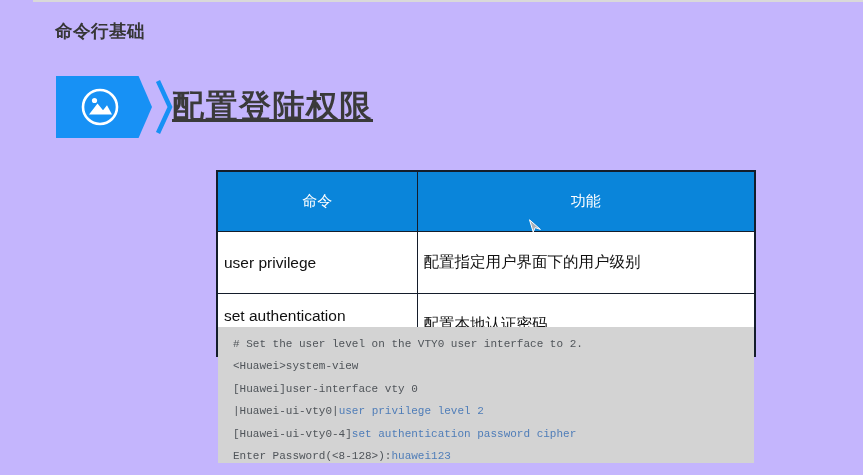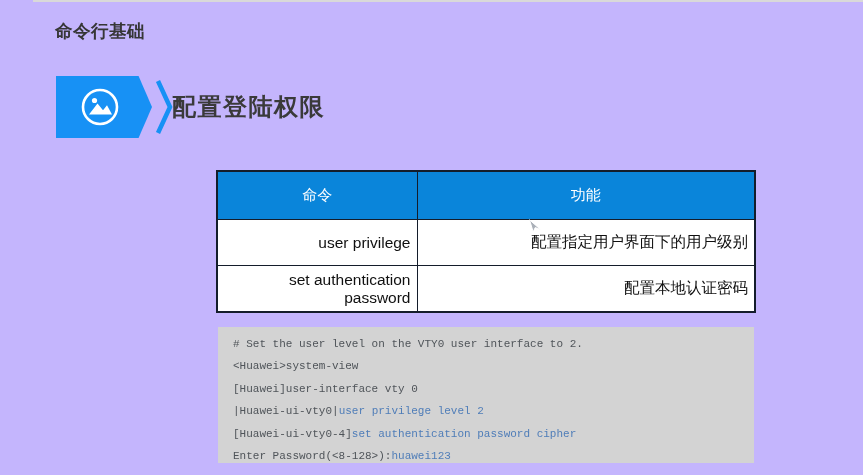--- a/index.html
+++ b/index.html
@@ -14,36 +14,36 @@
   }
   .title-row{position:absolute;left:56px;top:76px;height:62px;}
   .banner{
     position:absolute;left:0;top:0;width:96px;height:62px;background:#1791f5;
     clip-path:polygon(0 0, 86% 0, 100% 50%, 86% 100%, 0 100%);
   }
   .banner svg{position:absolute;left:0;top:0;}
   .chevron{position:absolute;left:94px;top:0;}
   .section-title{
     position:absolute;left:116px;top:0;height:62px;margin:0;display:flex;align-items:center;
-    font-size:24px;font-weight:800;color:#3a3a3a;letter-spacing:1.5px;white-space:nowrap;
+    font-size:32px;font-weight:800;color:#3a3a3a;letter-spacing:1.5px;white-space:nowrap;text-decoration:underline;
   }
   table.cmd{
     position:absolute;left:216px;top:170px;width:538px;
     border-collapse:collapse;table-layout:fixed;
     font-family:"Liberation Sans", sans-serif;
   }
   table.cmd col.c1{width:200px;}
   table.cmd col.c2{width:338px;}
   table.cmd th{
     background:#0a85da;color:#ffffff;font-weight:normal;font-size:15px;
-    height:27px;border:1px solid #141d2b;text-align:center;padding:10px;
+    height:27px;border:1px solid #141d2b;text-align:center;padding:16px;
   }
   table.cmd td{
     background:#ffffff;color:#101010;font-size:15.5px;height:37px;
-    border:1px solid #141d2b;text-align:right;padding:4px 6px;
+    border:1px solid #141d2b;text-align:left;padding:12px 6px;
   }
   table.cmd{border:2px solid #141d2b;}
   .code{
     position:absolute;left:218px;top:327px;width:536px;height:136px;
     background:#d3d3d3;box-sizing:border-box;padding:6px 0 0 15px;
     font-family:"Liberation Mono", monospace;font-size:11px;line-height:22.4px;
     white-space:pre;
   }
   .code-line{height:22.4px;}
   .code .dark{color:#4f5459;}

